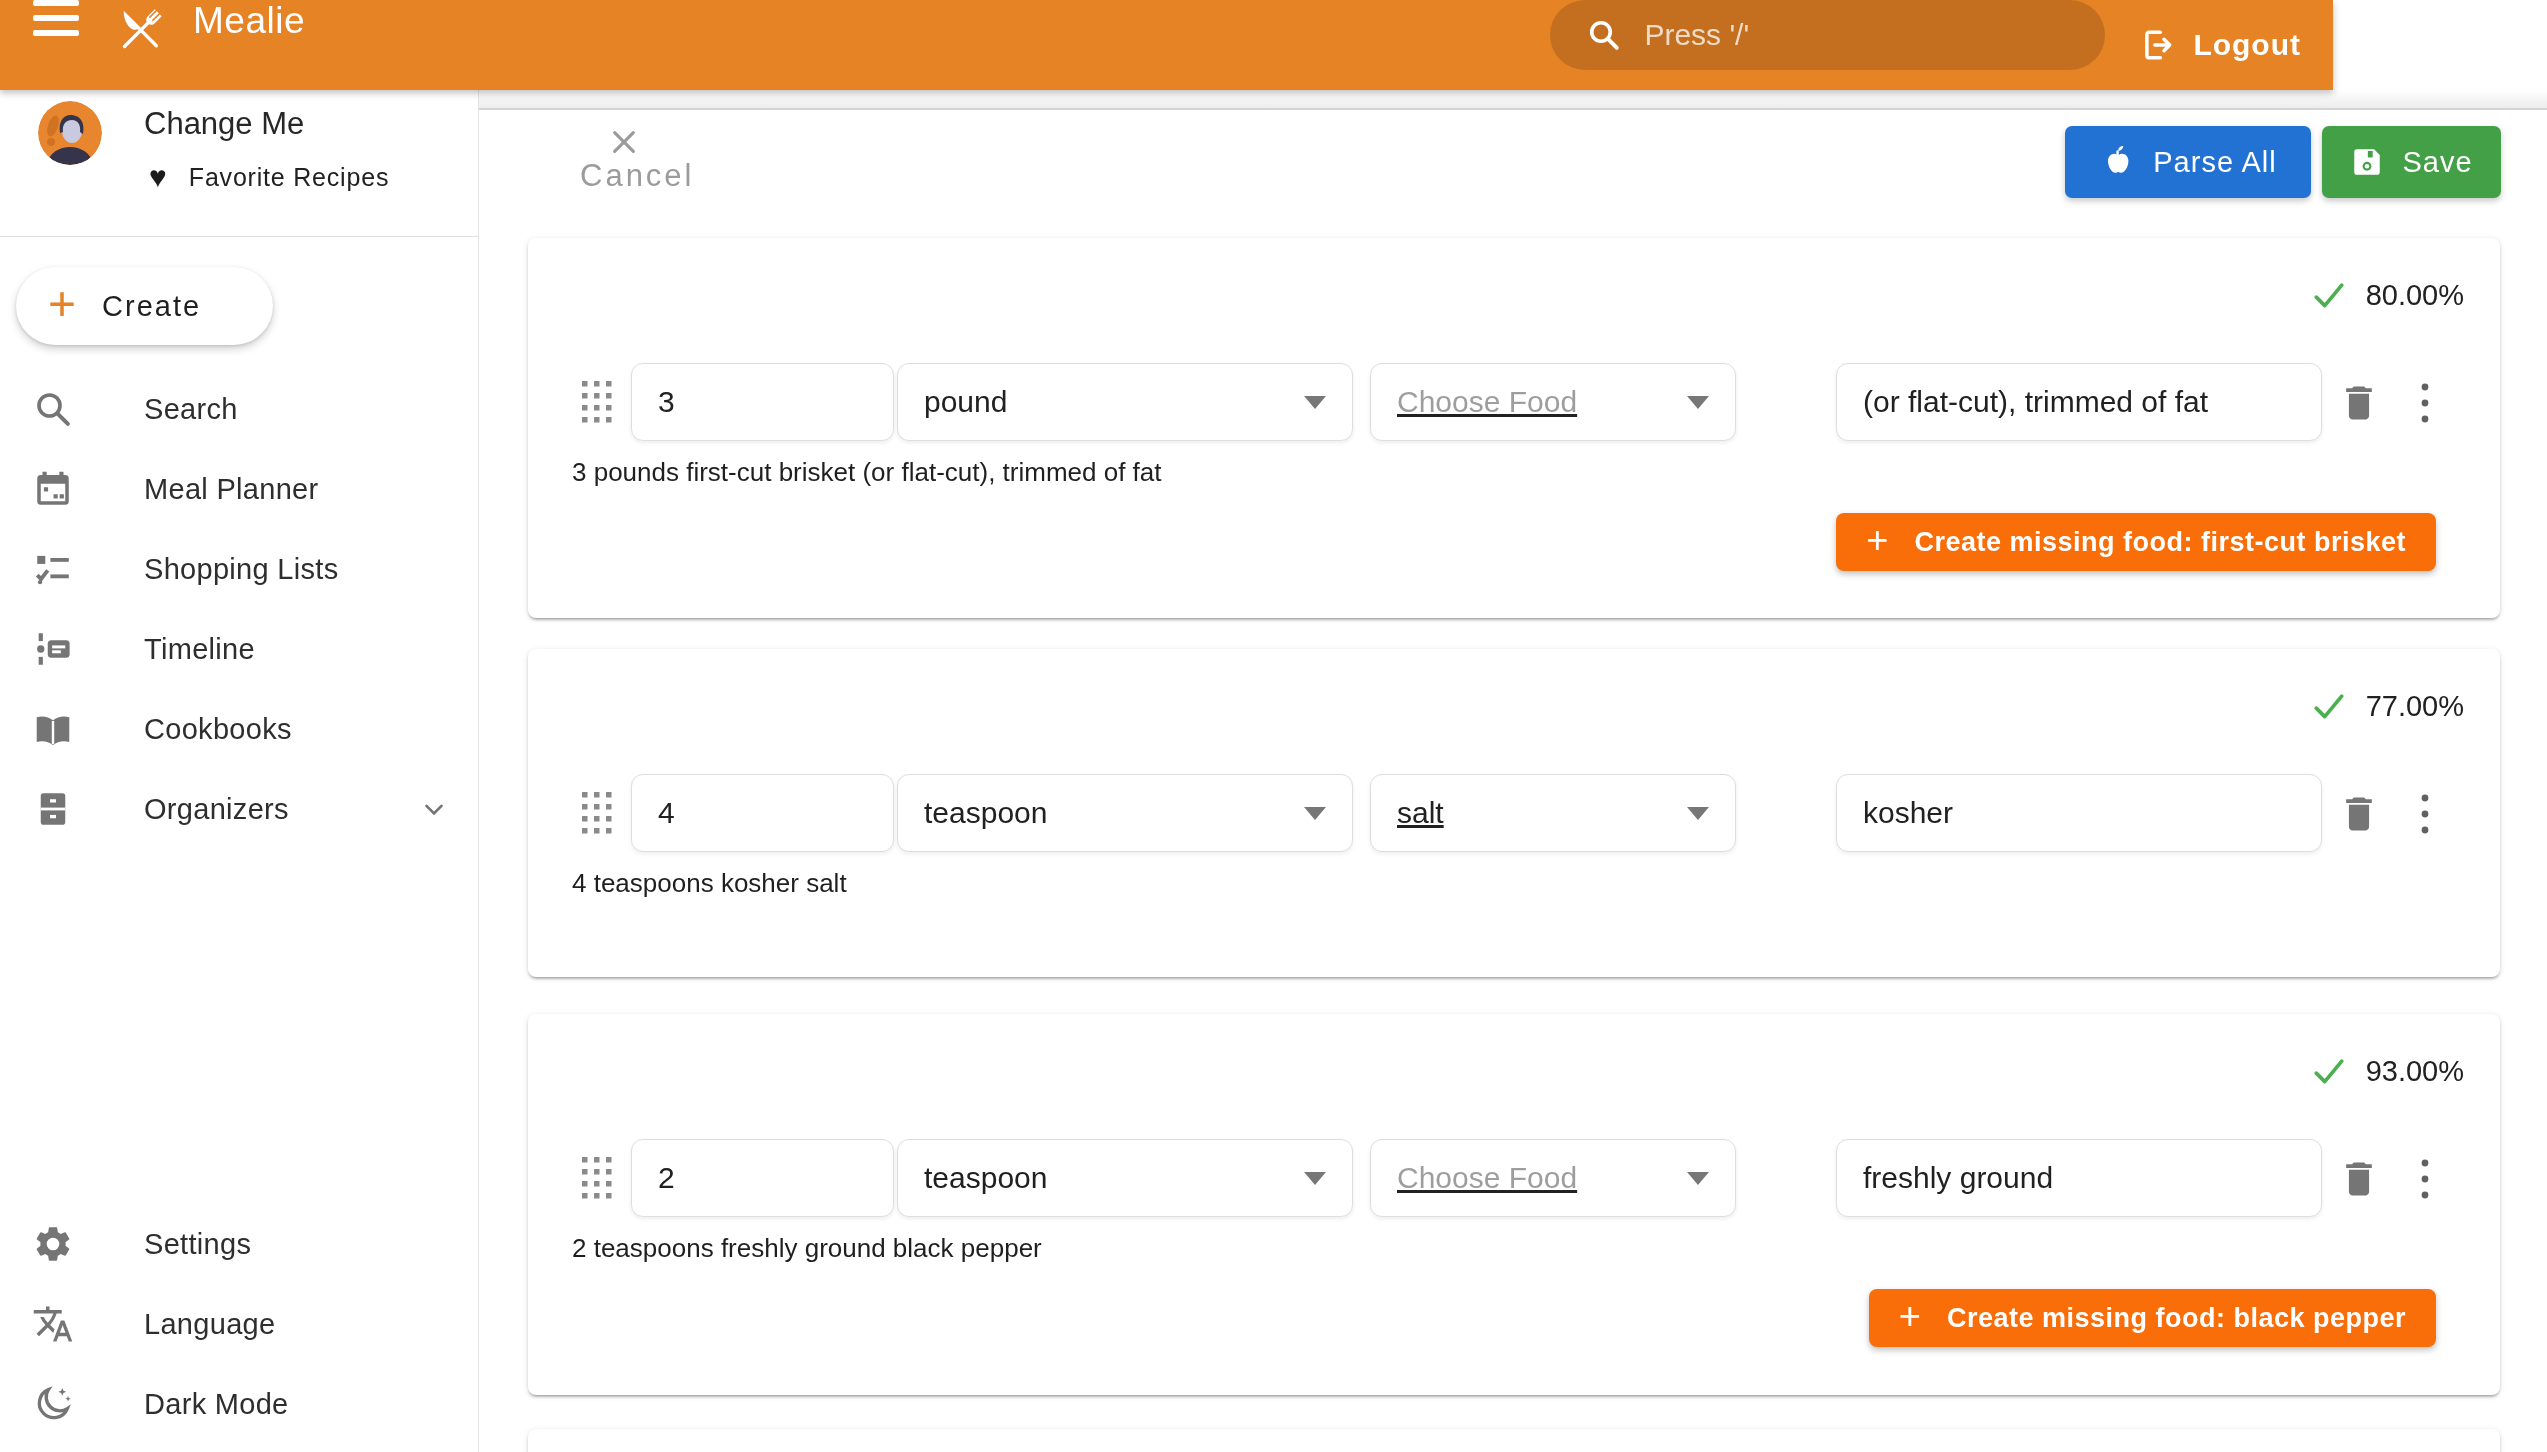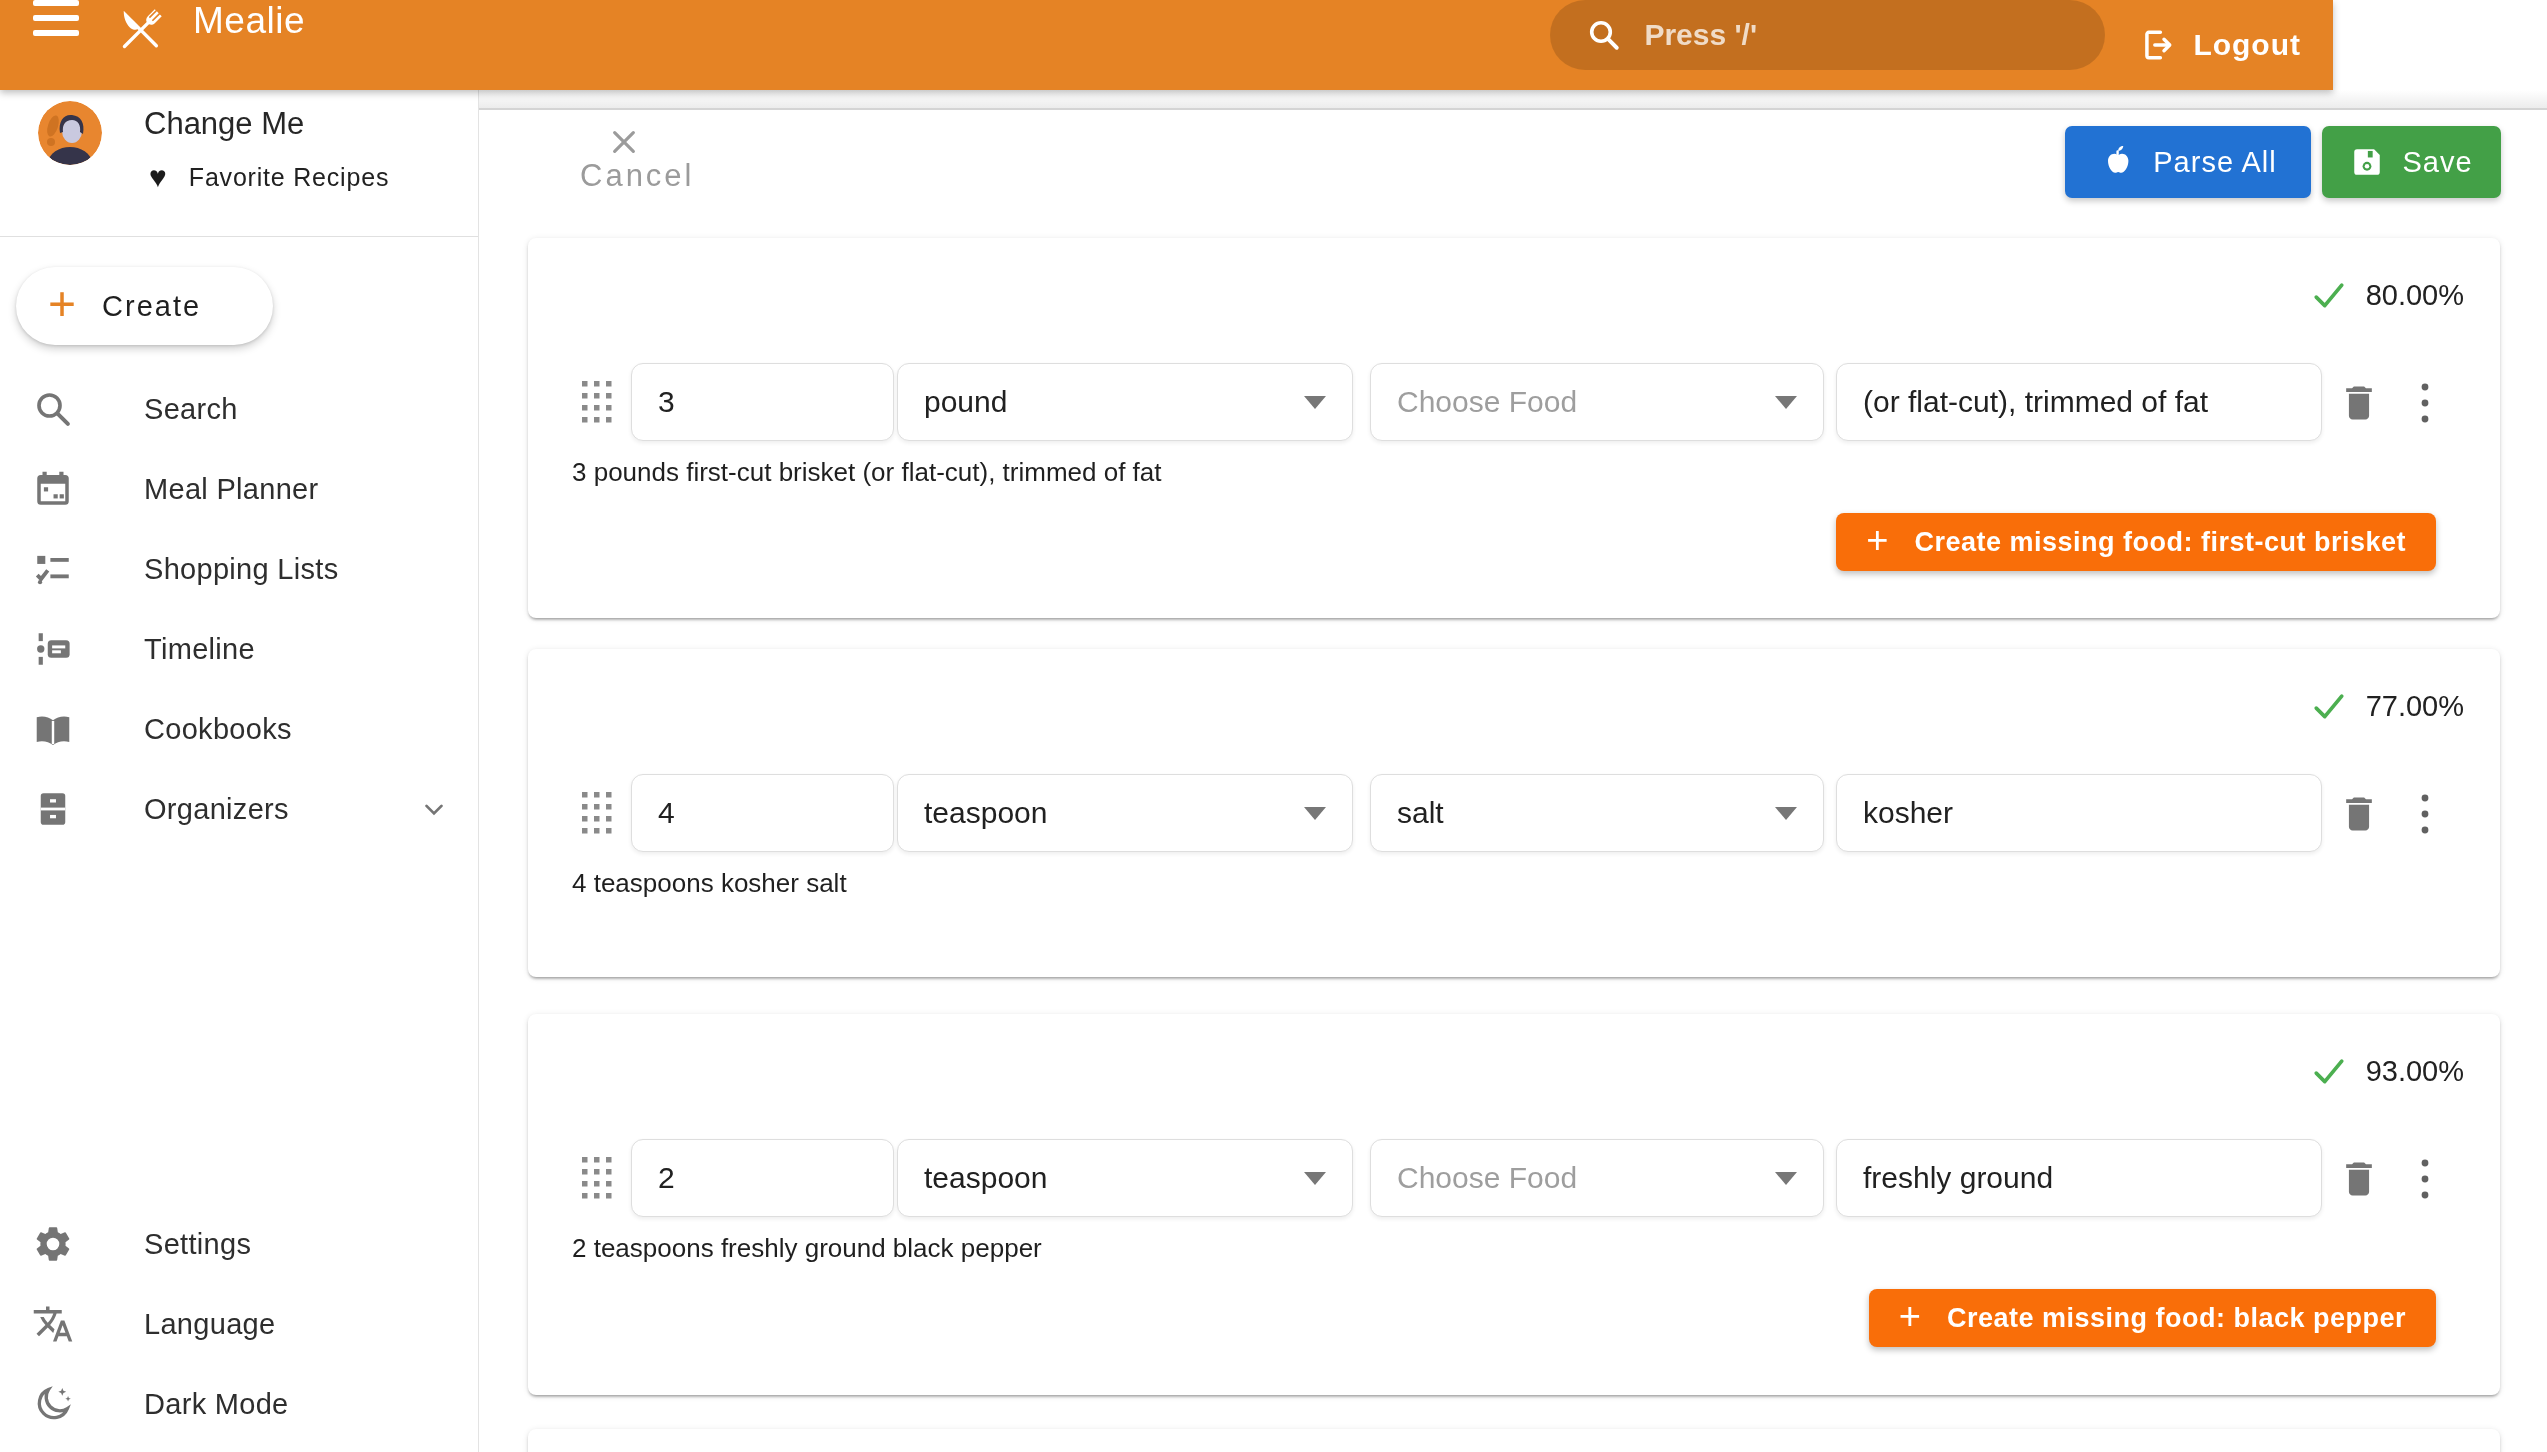--- a/index.html
+++ b/index.html
@@ -11,21 +11,21 @@
   .header { position:absolute; top:0; left:0; width:2333px; height:90px; background:#E58325;
     display:flex; box-shadow:0 3px 7px rgba(0,0,0,0.25); z-index:30; }
   .hamburger { width:46px; height:36px; margin-left:33px; display:flex; flex-direction:column;
     justify-content:space-between; cursor:pointer; }
   .hamburger span { display:block; height:6px; border-radius:2px; background:#fff; }
   .logo { margin-left:30px; width:62px; height:62px; }
   .app-title { color:#fff; font-size:37px; font-weight:500; margin-left:22px; letter-spacing:0.5px; }
   .header-spacer { flex:1; }
   .search-pill { width:555px; height:70px; border-radius:35px; background:rgba(0,0,0,0.15);
     display:flex; align-items:center; padding-left:36px; }
-  .search-pill .ph { color:rgba(255,255,255,0.75); font-size:30px; margin-left:22px;font-weight:bold; }
+  .search-pill .ph { color:rgba(255,255,255,0.75); font-size:30px; margin-left:22px; }
   .logout { display:flex; align-items:center; margin-left:34px; margin-right:32px; cursor:pointer; }
   .logout .label { color:#fff; font-size:30px; font-weight:700; letter-spacing:1px; margin-left:16px; }
 
   
   .sidebar { position:absolute; top:90px; left:0; width:479px; height:1363px; background:#fff;
     border-right:1px solid #E3E3E3; z-index:20; }
   .user-block { position:relative; height:147px; border-bottom:1px solid #E0E0E0; }
   .avatar { position:absolute; left:38px; top:11px; width:64px; height:64px; border-radius:50%; overflow:hidden; }
   .user-name { position:absolute; left:144px; top:16px; font-size:31px; color:#272727; }
   .fav-row { position:absolute; left:149px; top:72px; display:flex; align-items:center; }
@@ -66,21 +66,21 @@
   .conf-row { position:absolute; top:40px; right:36px; display:flex; align-items:center; }
   .conf-row .pct { font-size:29px; color:#212121; margin-left:18px; }
   .fields-row { position:absolute; left:0; top:125px; width:100%; height:80px; }
   .drag { position:absolute; left:52px; top:16px; width:34px; height:48px; cursor:grab; }
   .field { position:absolute; top:0; height:78px; background:#fff; border:1px solid #DEDEDE; border-radius:12px;
     box-shadow:0 2px 4px rgba(0,0,0,0.07); display:flex; align-items:center; font-size:30px; color:#212121; }
   .field input { border:none; outline:none; width:100%; font-size:30px; color:#212121;
     font-family:inherit; padding:0 20px 0 26px; background:transparent; }
   .f-qty  { left:103px;  width:263px; }
   .f-unit { left:369px;  width:456px; cursor:pointer; }
-  .f-food { left:842px;  width:454px; cursor:pointer; }
+  .f-food { left:842px;  width:366px; cursor:pointer;text-decoration:underline; }
   .f-note { left:1308px; width:486px; }
   .sel-text { margin-left:26px; flex:1; white-space:nowrap; overflow:hidden; }
   .sel-text.placeholder { color:#9E9E9E; }
   .dd-arrow { width:0; height:0; border-left:11px solid transparent; border-right:11px solid transparent;
     border-top:13px solid #777; margin-right:26px; flex:0 0 auto; }
   .trash-btn { position:absolute; left:1809px; top:16px; width:44px; height:48px; cursor:pointer; }
   .kebab-btn { position:absolute; left:1883px; top:16px; width:28px; height:48px; cursor:pointer; }
   .orig-text { position:absolute; left:44px; top:219px; font-size:26px; color:#1f1f1f; }
   .missing-btn { position:absolute; top:275px; right:64px; height:58px; background:#F96E09; border-radius:8px;
     display:flex; align-items:center; padding:0 30px; cursor:pointer; box-shadow:0 3px 6px rgba(0,0,0,0.25); }

